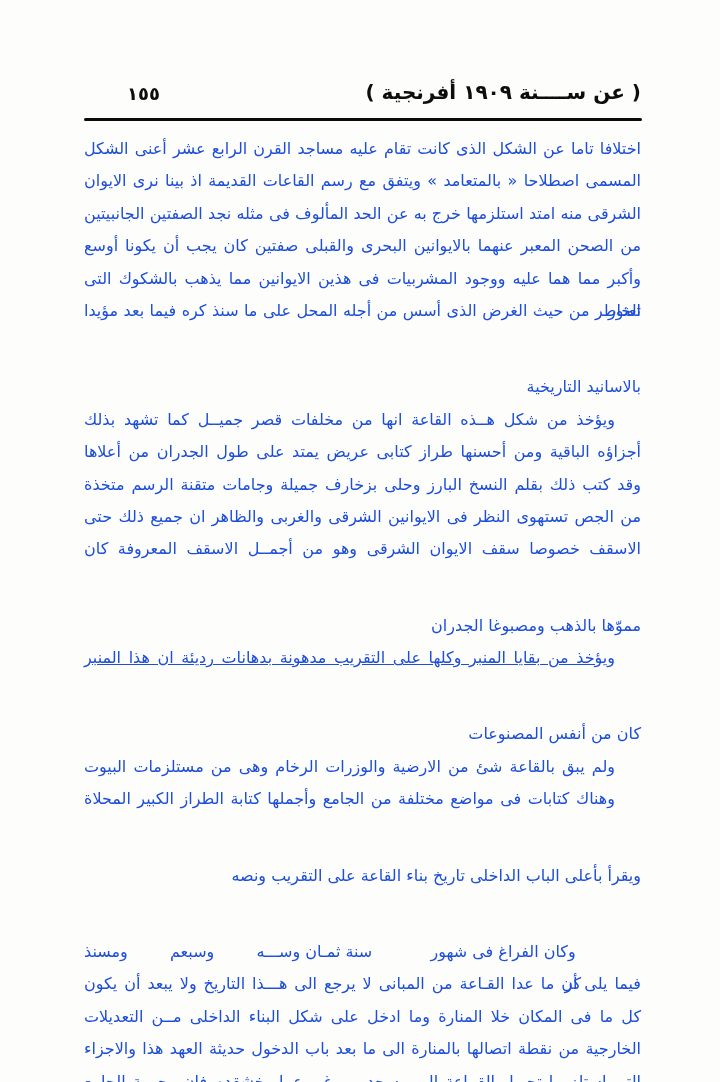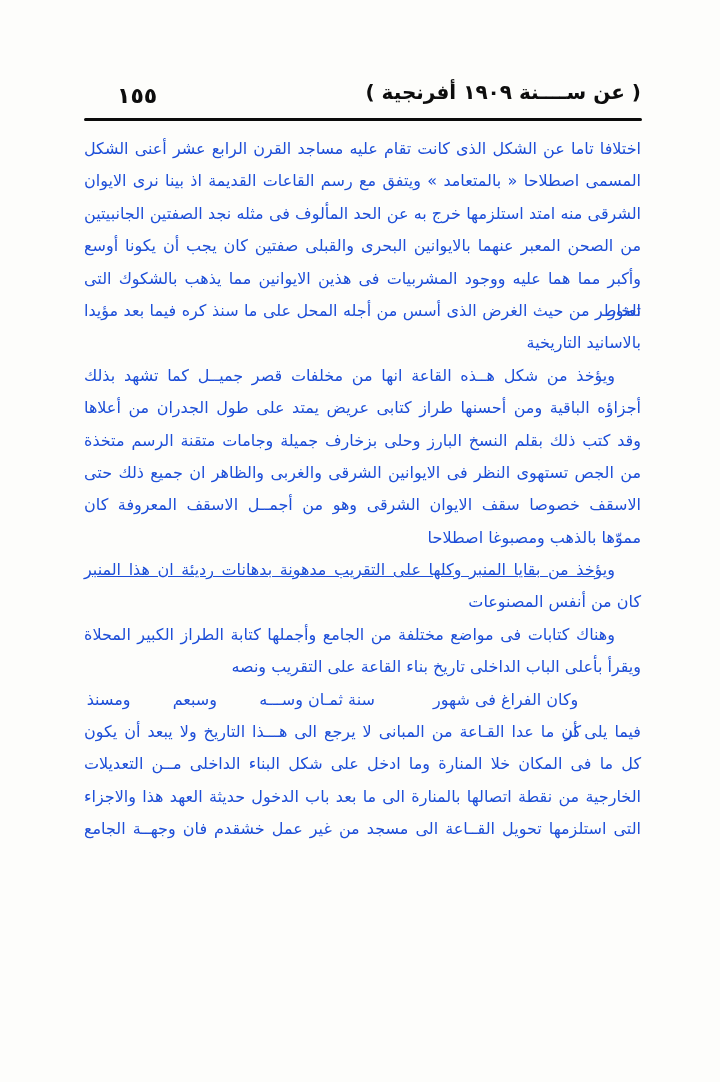--- a/index.html
+++ b/index.html
@@ -17,43 +17,44 @@
     position:absolute;top:80px;left:85px;width:556px;height:32px;
     direction:rtl;
   }
   .header-title{
     position:absolute;left:0;right:0;top:0;
     text-align:right;
     font-size:20px;font-weight:bold;
     letter-spacing:.5px;
   }
   .page-number{
-    position:absolute;left:32px;top:3px;
-    font-size:22px;font-weight:bold;
+    position:absolute;left:42px;top:3px;
+    font-size:18px;font-weight:bold;
   }
   .rule{
     position:absolute;top:118px;left:84px;width:558px;
     border-top:3px solid #0b0b0b;
     border-radius:2px;
   }
   .textblock{
     position:absolute;top:133px;left:84px;width:557px;
     direction:rtl;
     font-size:16px;
     line-height:32.4px;
     color:#1d4ed8;
   }
   .line{
     height:32.4px;
     text-align:justify;
     text-align-last:justify;
   }
   .line.noj{
-    text-align:center;
+    text-align:left;
     text-align-last:right;
+    margin-top:44px;
   }
 </style>
 </head>
 <body>
 
 <div class="page">
   <div class="header">
     <span class="page-number">١٥٥</span>
     <span class="header-title">( عن ســــنة ١٩٠٩ أفرنجية )</span>
   </div>
@@ -64,23 +65,24 @@
       <div class="line">الشرقى منه امتد استلزمها خرج به عن الحد المألوف فى مثله نجد الصفتين الجانبيتين</div>
       <div class="line">من الصحن المعبر عنهما بالايوانين البحرى والقبلى صفتين كان يجب أن يكونا أوسع</div>
       <div class="line">وأكبر مما هما عليه ووجود المشربيات فى هذين الايوانين مما يذهب بالشكوك التى تعتور</div>
       <div class="line">الخاطر من حيث الغرض الذى أسس من أجله المحل على ما سنذ كره فيما بعد مؤيدا</div>
       <div class="line noj">بالاسانيد التاريخية</div>
       <div class="line" style="padding-right: 26px;">ويؤخذ من شكل هــذه القاعة انها من مخلفات قصر جميــل كما تشهد بذلك</div>
       <div class="line">أجزاؤه الباقية ومن أحسنها طراز كتابى عريض يمتد على طول الجدران من أعلاها</div>
       <div class="line">وقد كتب ذلك بقلم النسخ البارز وحلى بزخارف جميلة وجامات متقنة الرسم متخذة</div>
       <div class="line">من الجص تستهوى النظر فى الايوانين الشرقى والغربى والظاهر ان جميع ذلك حتى</div>
       <div class="line">الاسقف خصوصا سقف الايوان الشرقى وهو من أجمــل الاسقف المعروفة كان</div>
-      <div class="line noj">مموّها بالذهب ومصبوغا اصطلاحا</div>
+      <div class="line noj">مموّها بالذهب ومصبوغا الجدران</div>
       <div class="line" style="padding-right: 26px; text-decoration: underline;">ويؤخذ من بقايا المنبر وكلها على التقريب مدهونة بدهانات رديئة ان هذا المنبر</div>
       <div class="line noj">كان من أنفس المصنوعات</div>
+      <div class="line" style="padding-right: 26px;">ولم يبق بالقاعة شئ من الارضية والوزرات الرخام وهى من مستلزمات البيوت</div>
       <div class="line" style="padding-right: 26px;">وهناك كتابات فى مواضع مختلفة من الجامع وأجملها كتابة الطراز الكبير المحلاة</div>
       <div class="line noj">ويقرأ بأعلى الباب الداخلى تاريخ بناء القاعة على التقريب ونصه</div>
       <div class="line noj" style="padding-right: 60px;">وكان الفراغ فى شهور     سنة ثمـان وســـه    وسبعم    ومسنذ كر</div>
       <div class="line">فيما يلى أن ما عدا القـاعة من المبانى لا يرجع الى هـــذا التاريخ ولا يبعد أن يكون</div>
       <div class="line">كل ما فى المكان خلا المنارة وما ادخل على شكل البناء الداخلى مــن التعديلات</div>
       <div class="line">الخارجية من نقطة اتصالها بالمنارة الى ما بعد باب الدخول حديثة العهد هذا والاجزاء</div>
       <div class="line">التى استلزمها تحويل القــاعة الى مسجد من غير عمل خشقدم فان وجهــة الجامع</div>
     </div>
 </div>
 

